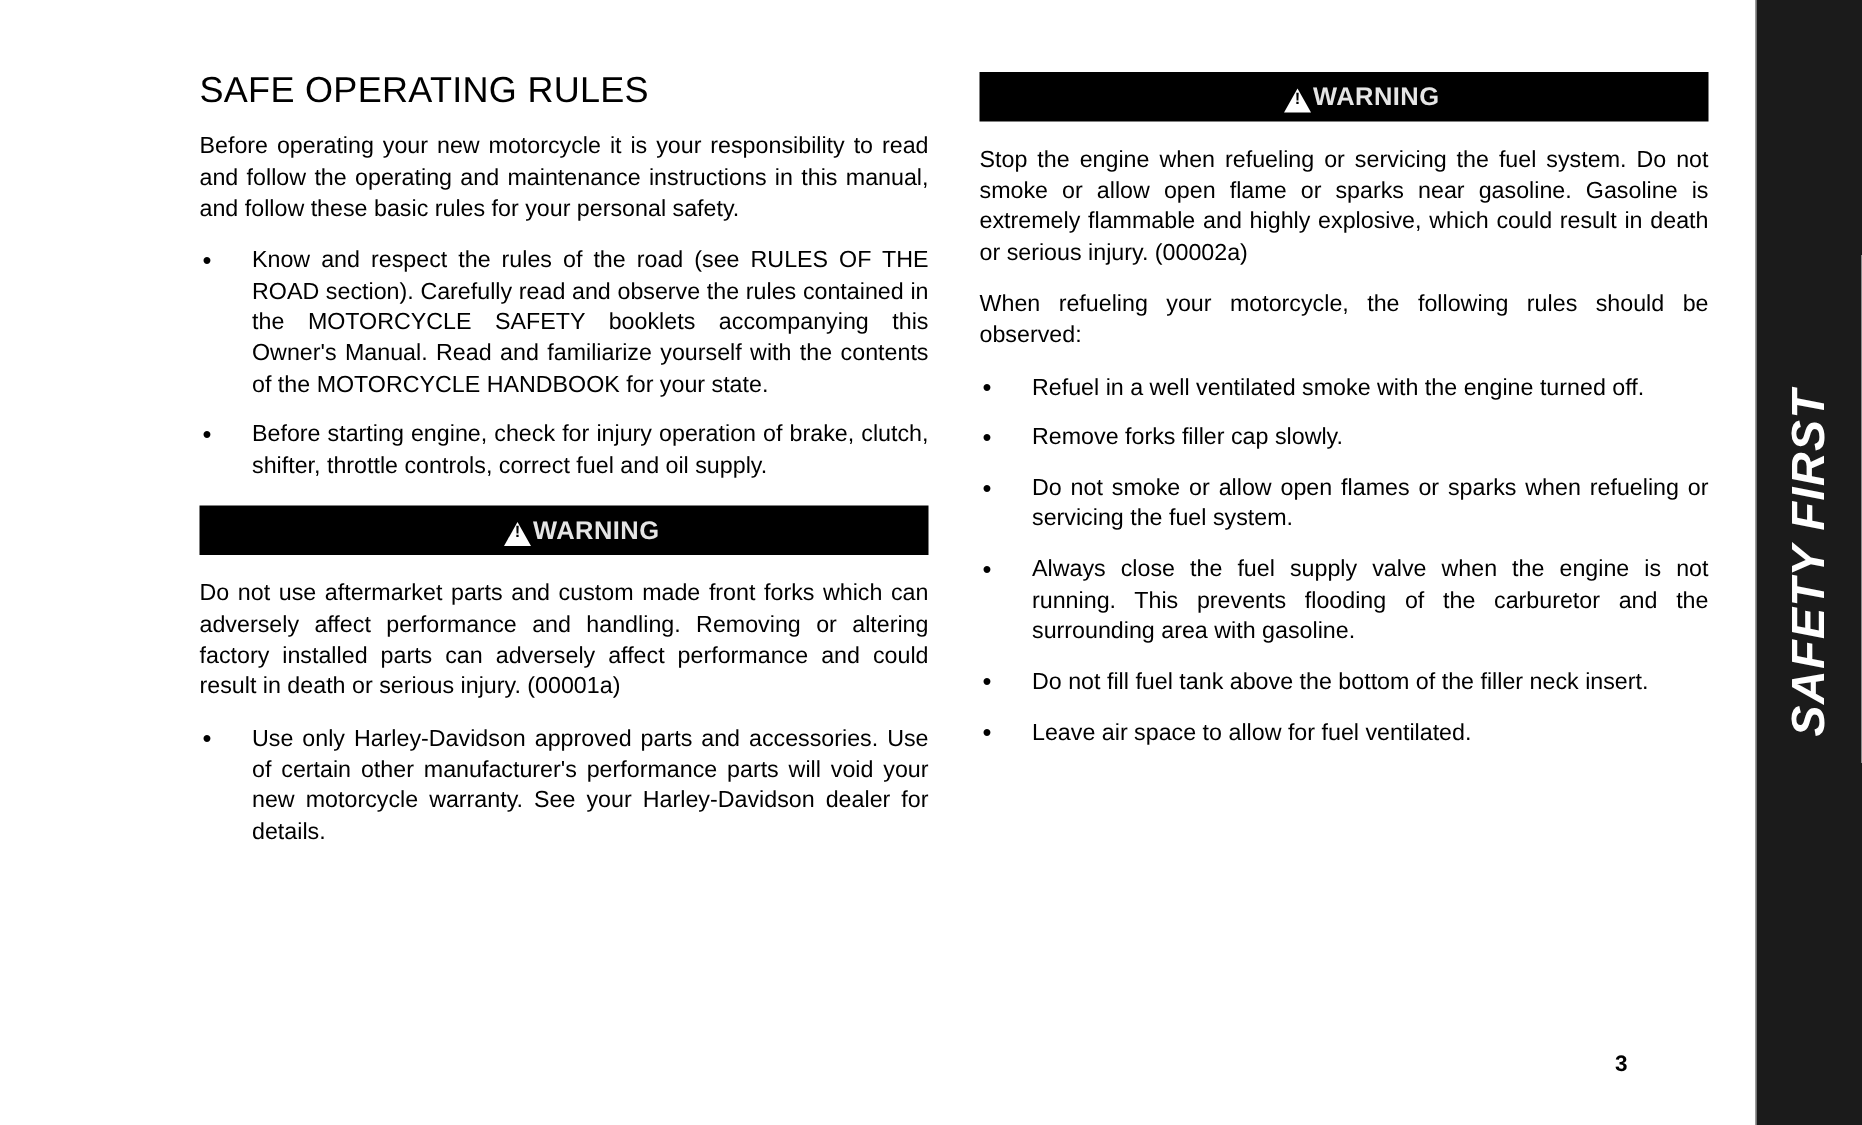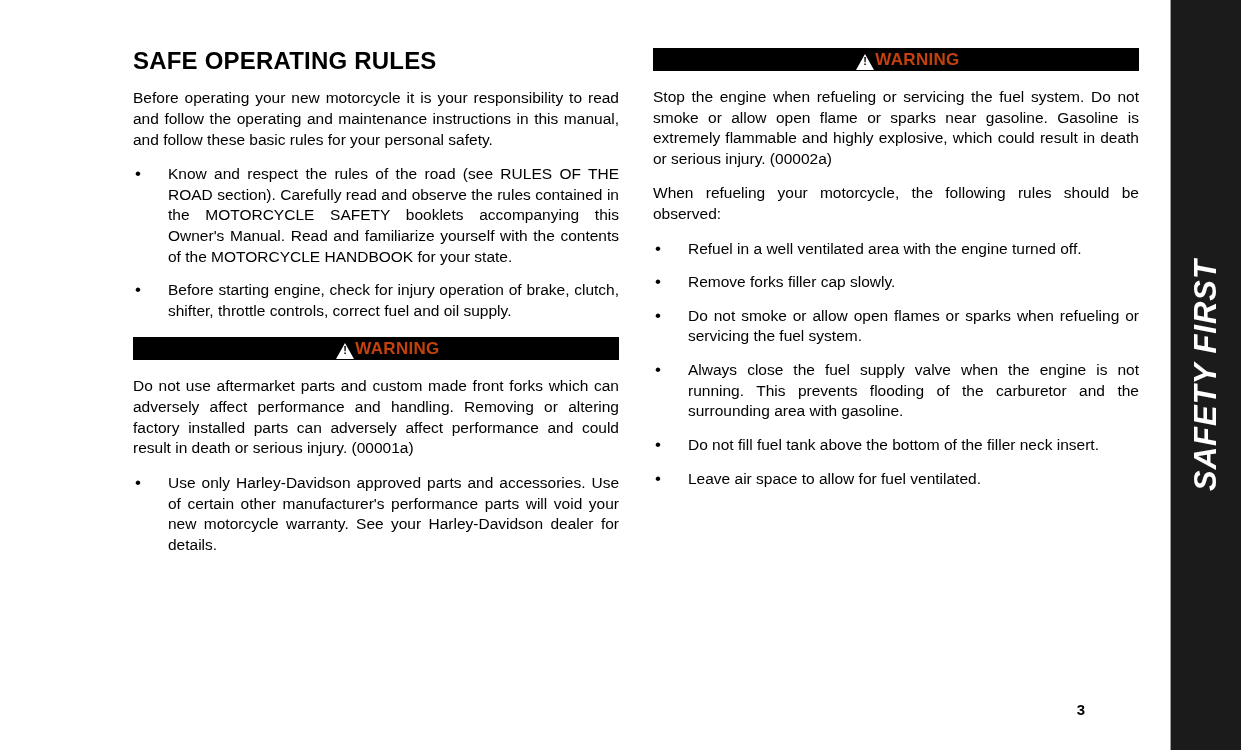--- a/index.html
+++ b/index.html
@@ -69,21 +69,21 @@
     position: absolute;
     top: 0;
     width: 486px;
   }
   .col-left  { left: 0; }
   .col-right { left: 520px; }
 
   h1.section-title {
     margin: 0 0 14px 0;
     font-size: 24px;
-    font-weight: bold;
+    font-weight: normal;
     letter-spacing: 0.2px;
     line-height: 1.1;
   }
 
   p.body {
     margin: 0 0 14px 0;
     font-size: 15.5px;
     line-height: 1.33;
     text-align: justify;
     text-justify: inter-word;
@@ -110,22 +110,22 @@
   ul.bullets li .bullet-dot {
     position: absolute;
     left: 2px;
     top: -1px;
     font-size: 17px;
     line-height: 1.33;
   }
 
   .warning-bar {
     background: #000000;
-    color: #c2410c;
-    height: 23px;
+    color: #e5e5e5;
+    height: 33px;
     display: flex;
     align-items: center;
     justify-content: center;
     margin: 4px 0 16px 0;
     position: relative;
     padding-left: 24px;
   }
   .warning-bar .wlabel {
     font-size: 17px;
     font-weight: bold;
@@ -209,21 +209,21 @@
         <span class="wlabel">WARNING</span>
       </div>
 
       <p class="body bold">Stop the engine when refueling or servicing the fuel system. Do not smoke or allow open flame or sparks near gasoline. Gasoline is extremely flammable and highly explosive, which could result in death or serious injury. (00002a)</p>
 
       <p class="body">When refueling your motorcycle, the following rules should be observed:</p>
 
       <ul class="bullets">
         <li>
           <span class="bullet-dot">•</span>
-          <span>Refuel in a well ventilated area with the engine turned off.</span>
+          <span>Refuel in a well ventilated smoke with the engine turned off.</span>
         </li>
         <li>
           <span class="bullet-dot">•</span>
           <span>Remove forks filler cap slowly.</span>
         </li>
         <li>
           <span class="bullet-dot">•</span>
           <span>Do not smoke or allow open flames or sparks when refueling or servicing the fuel system.</span>
         </li>
         <li>

